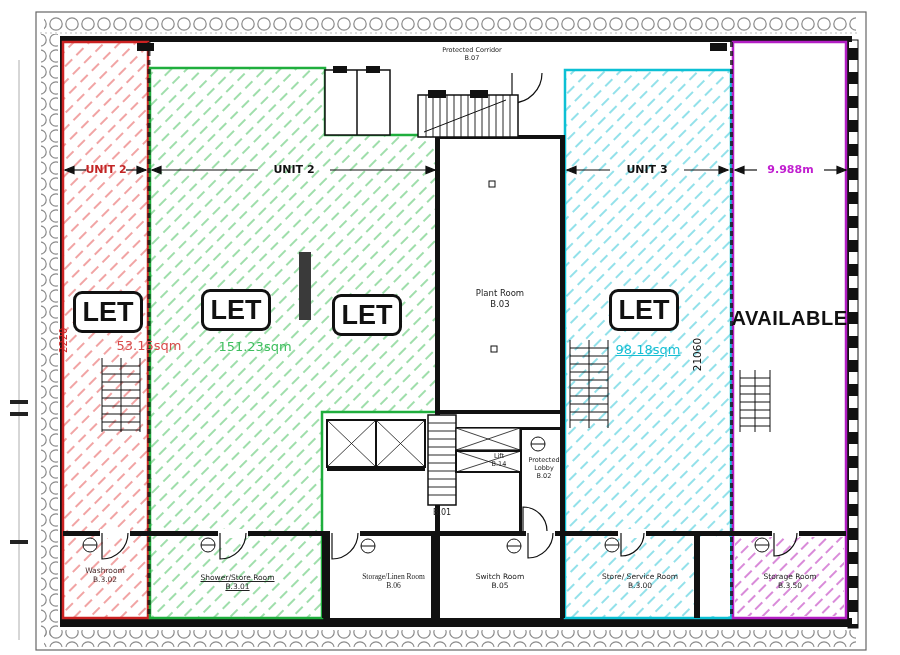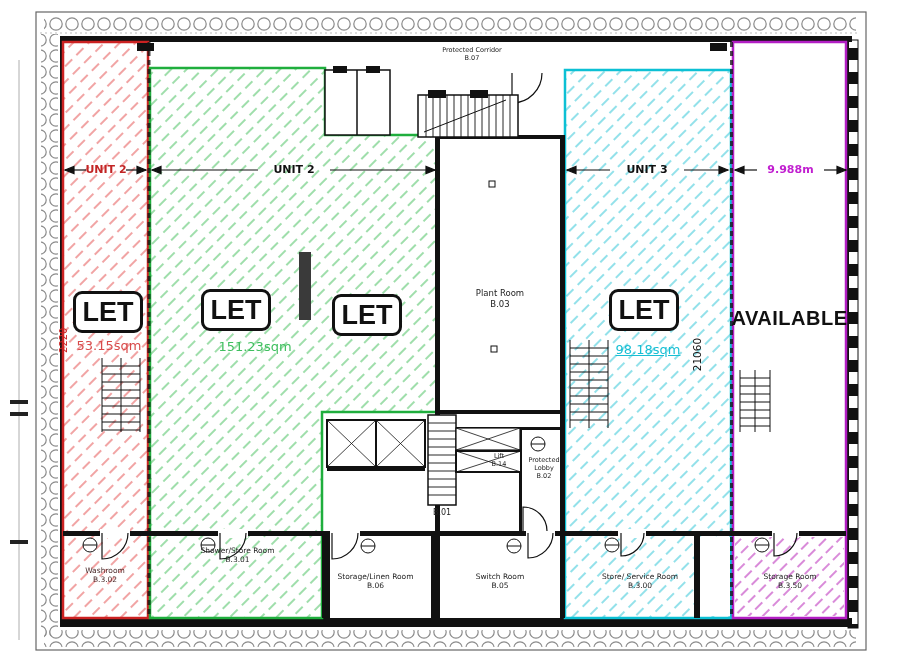--- a/index.html
+++ b/index.html
@@ -244,21 +244,21 @@
 <div class="lbl dim red" style="left:80px;width:52px;">UNIT 2</div>
 <div class="lbl dim" style="left:258px;width:72px;">UNIT 2</div>
 <div class="lbl dim" style="left:610px;width:74px;">UNIT 3</div>
 <div class="lbl dim magenta" style="left:757px;width:67px;">9.988m</div>
 
 <div class="let" style="left:73px;top:281px;">LET</div>
 <div class="let" style="left:201px;top:279px;">LET</div>
 <div class="let" style="left:332px;top:284px;">LET</div>
 <div class="let" style="left:609px;top:279px;">LET</div>
 
-<div class="lbl area" style="left:66px;top:338px;width:86px;color:#d84a4a;">53.15sqm</div>
+<div class="lbl area" style="left:66px;top:338px;width:86px;color:#d84a4a;padding-left:40px;">53.15sqm</div>
 <div class="lbl area" style="left:205px;top:339px;width:100px;color:#3fbf5f;">151.23sqm</div>
 <div class="lbl area" style="left:600px;top:342px;width:96px;color:#17bfd4;text-decoration:underline;">98.18sqm</div>
 
 <div class="lbl vdim" style="left:44px;top:334px;width:40px;color:#cc2222;">2220</div>
 <div class="lbl vdim" style="left:672px;top:348px;width:52px;color:#111;font-size:10.5px;">21060</div>
 
 <div id="unit4-avail" class="lbl">AVAILABLE</div>
 
 <div class="lbl tiny" style="left:420px;top:46px;width:104px;">
   <span>Protected Corridor</span>
@@ -282,26 +282,26 @@
 <div class="lbl tiny" style="left:524px;top:456px;width:40px;">
   <span>Protected Lobby</span>
   <span>B.02</span>
 </div>
 
 <div class="lbl room" style="left:70px;top:566px;width:70px;color:#4a2a2a;">
   <span>Washroom</span>
   <span>B.3.02</span>
 </div>
 
-<div class="lbl room" style="left:175px;top:546px;width:125px;">
+<div class="lbl room" style="left:175px;top:573px;width:125px;text-decoration:underline;">
   <span>Shower/Store Room</span>
   <span>B.3.01</span>
 </div>
 
-<div class="lbl room" style="left:328px;top:572px;width:95px;">
+<div class="lbl room" style="left:346px;top:572px;width:95px;font-family:Liberation Serif, serif;">
   <span>Storage/Linen Room</span>
   <span>B.06</span>
 </div>
 
 <div class="lbl room" style="left:445px;top:572px;width:110px;">
   <span>Switch Room</span>
   <span>B.05</span>
 </div>
 
 <div class="lbl room" style="left:585px;top:572px;width:110px;">

